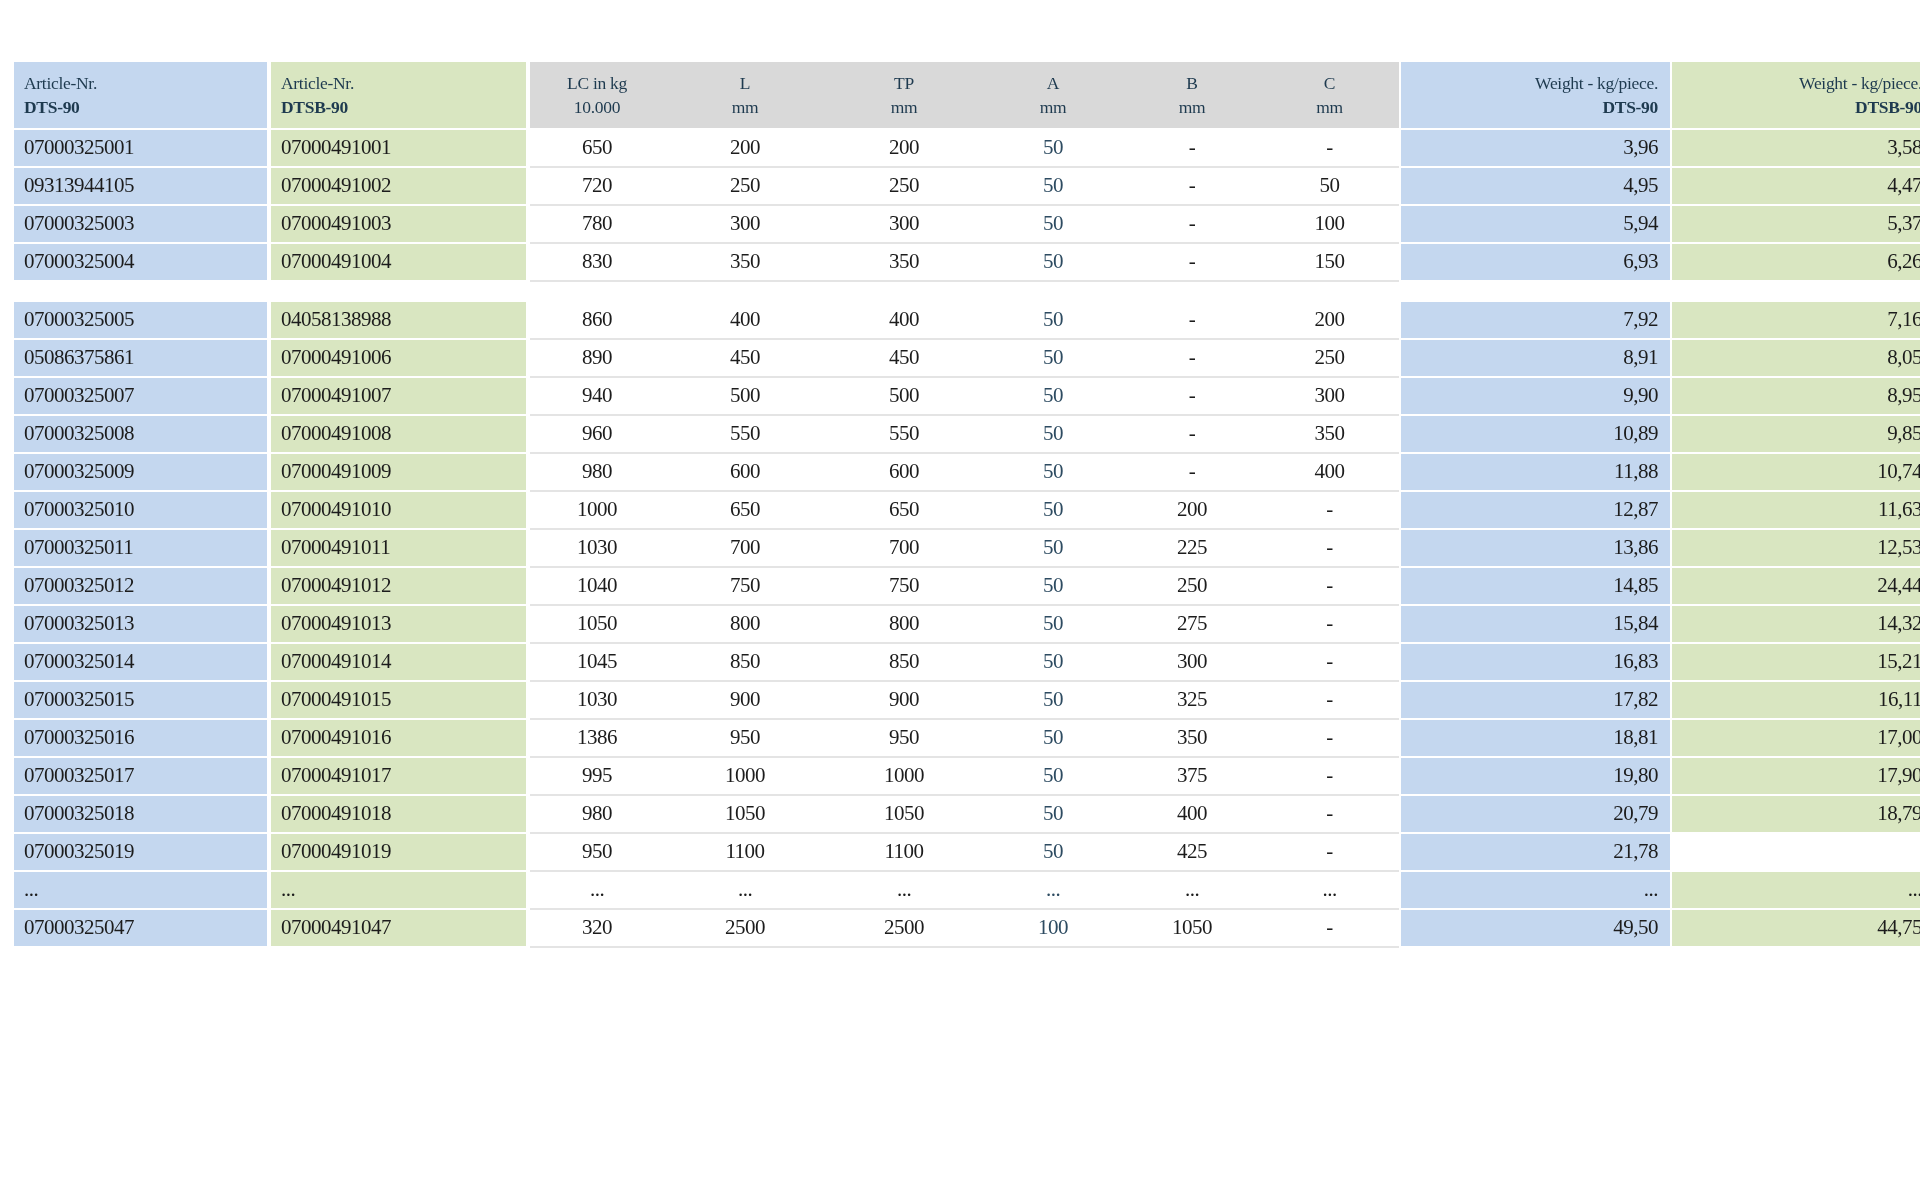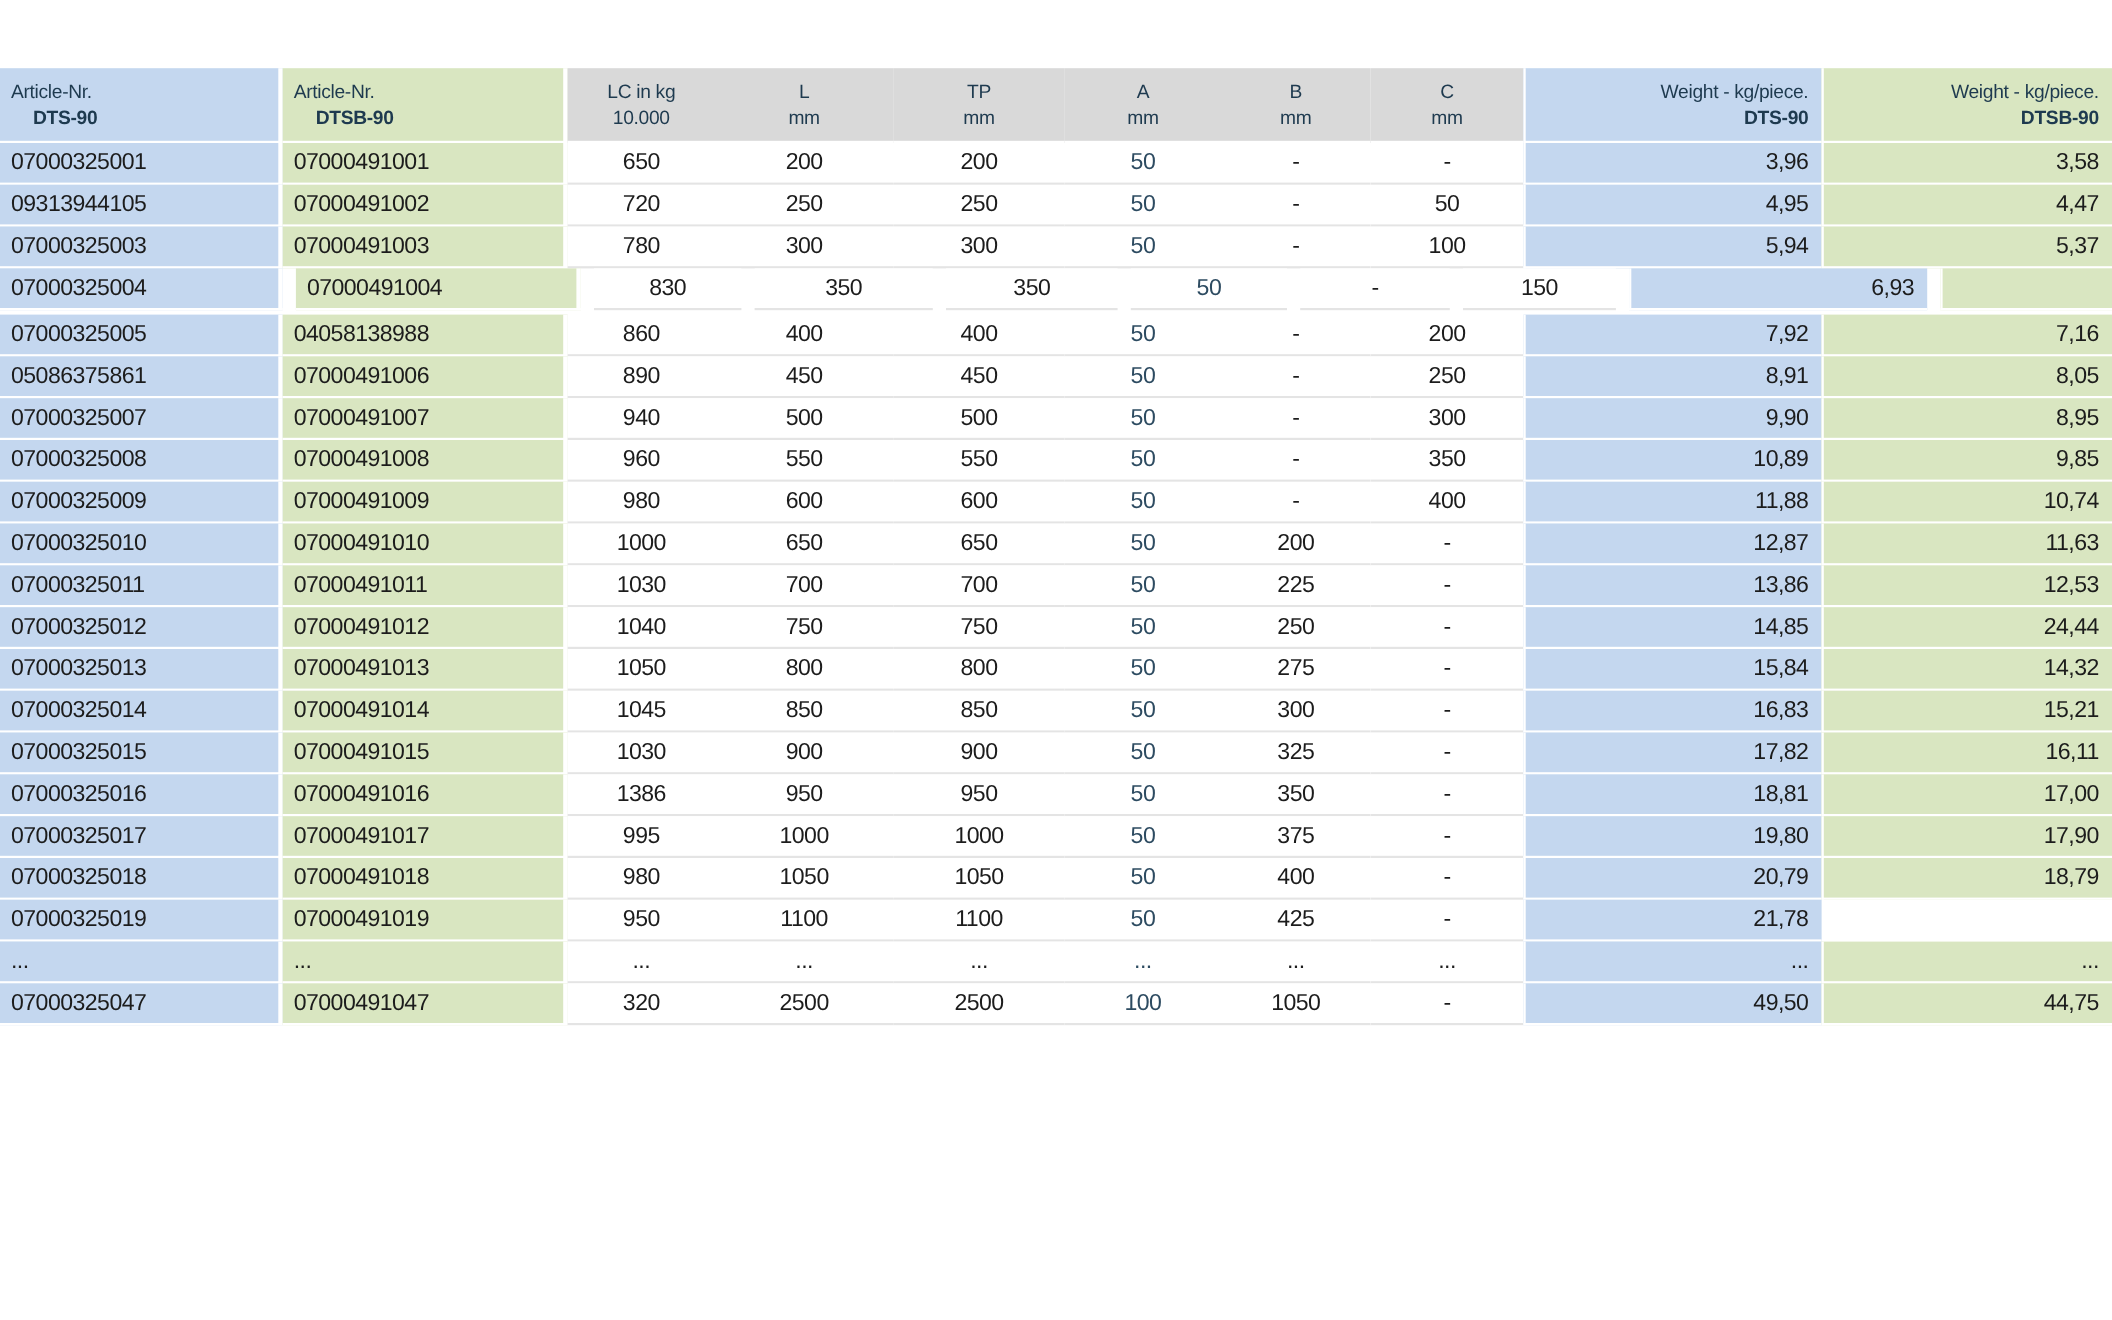--- a/index.html
+++ b/index.html
@@ -13,22 +13,23 @@
   }
   .page {
     position: relative;
     width: 1920px;
     height: 1200px;
     background: #ffffff;
   }
   .dtable {
     position: absolute;
     top: 62px;
-    left: 0;
+    left: 14px;
     width: 1680px;
+    font-family: Liberation Serif, serif;
   }
   .row {
     display: grid;
     grid-template-columns: 257px 259px 134px 162px 156px 142px 136px 139px 271px 264px;
   }
   .cell {
     box-sizing: border-box;
     height: 38px;
     line-height: 35px;
     font-size: 21px;
@@ -47,40 +48,40 @@
 
   
   .body-row .col2, .body-row .col3, .body-row .col4,
   .body-row .col5, .body-row .col6, .body-row .col7 {
     border-bottom: 2px solid #e4e4e4;
   }
   
   .body-row .col5 { color: #2d4b61; }
 
   
-  .body-row.gap-after { margin-bottom: 4px; gap: 12px; }
+  .body-row.gap-after { margin-bottom: 20px; }
 
   
   .header-row .cell {
     height: 68px;
     line-height: 24px;
     padding-top: 9px;
     border-bottom: 2px solid #ffffff;
     color: #1e3a4f;
   }
   .header-row .col2, .header-row .col3, .header-row .col4,
   .header-row .col5, .header-row .col6, .header-row .col7 {
     background: #d9d9d9;
   }
   .hline1, .hline2 {
     font-size: 17.5px;
     letter-spacing: -0.3px;
     display: block;
   }
-  .hline2.bold { font-weight: bold; margin-left: 20px; }
+  .hline2.bold { font-weight: bold; }
 </style>
 </head>
 <body>
 
 <div class="page">
   <div class="dtable">
 
     <div class="row header-row">
       <div class="cell col0">
         <span class="hline1">Article-Nr.</span>

